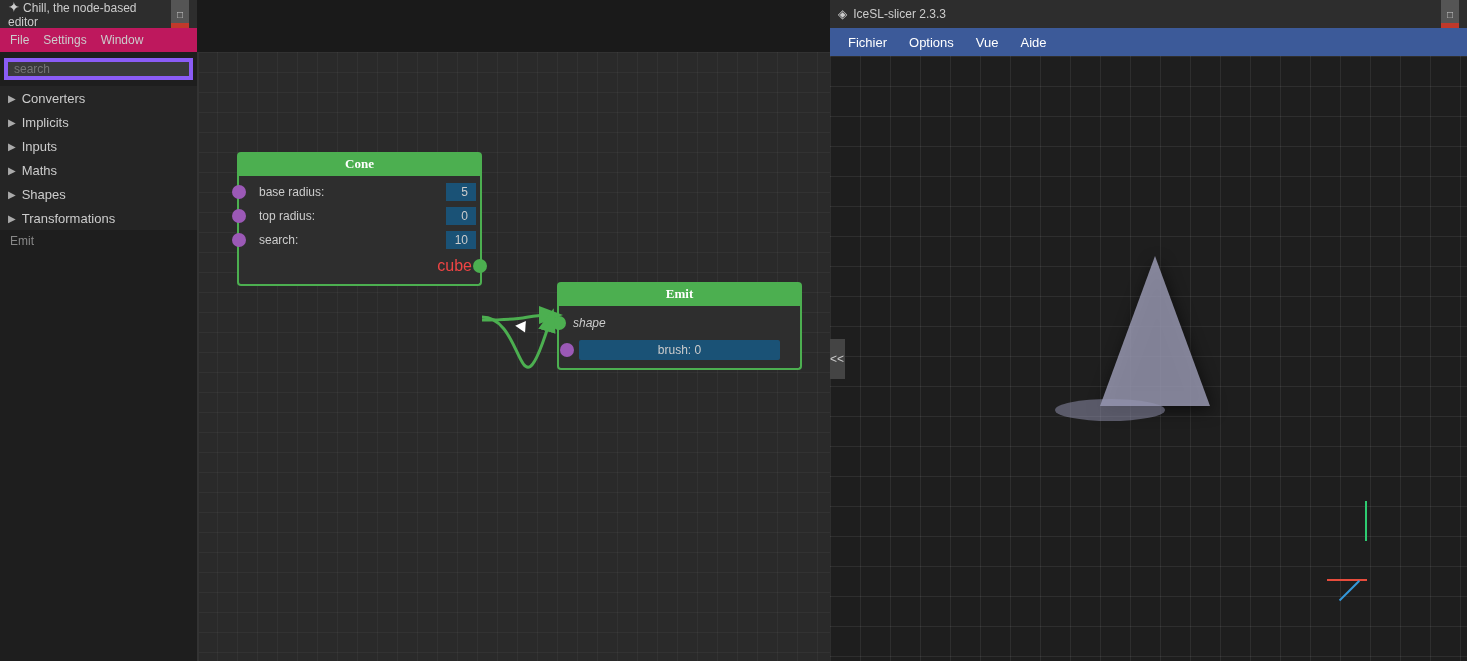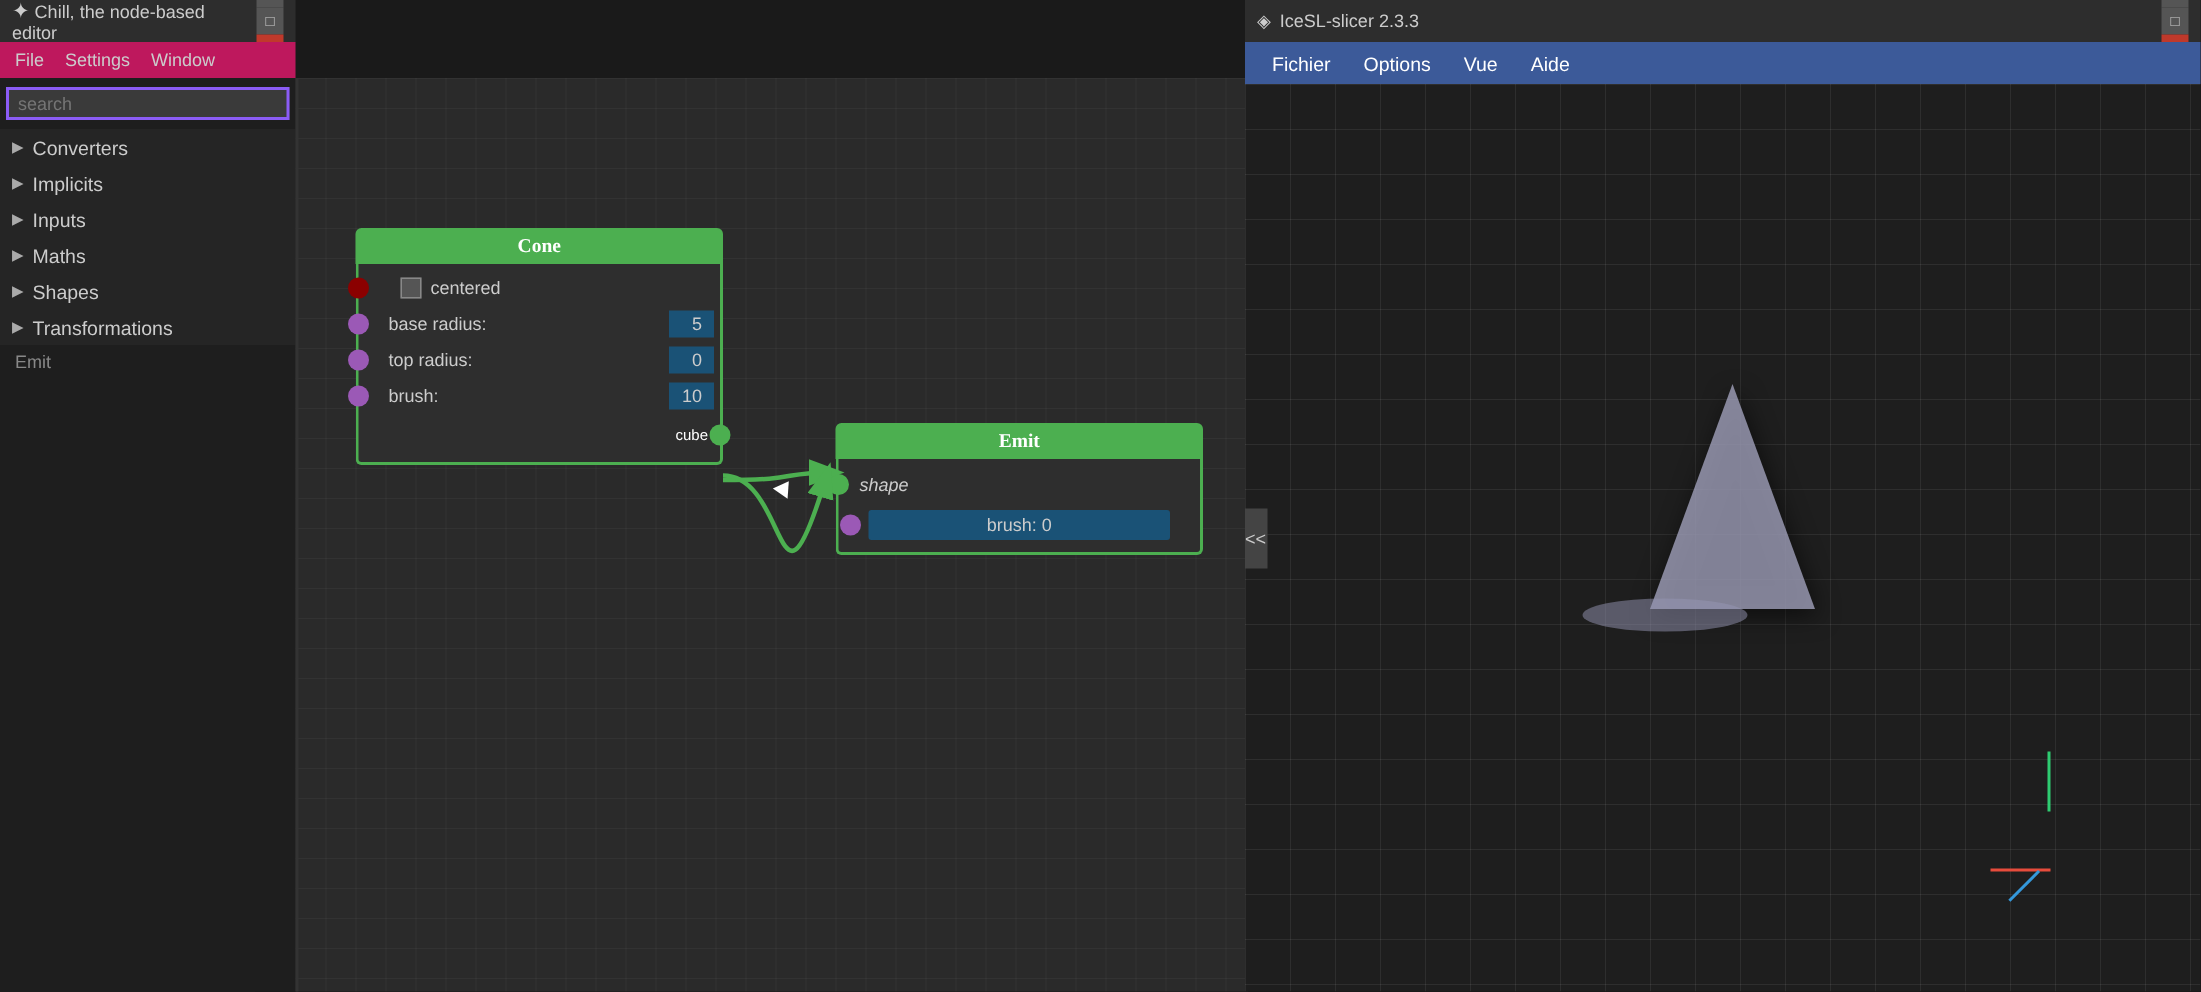--- a/index.html
+++ b/index.html
@@ -14,21 +14,21 @@
     }
     .left-panel-titlebar {
       height: 28px; background: #2d2d2d; display: flex; align-items: center;
       padding: 0 8px; gap: 6px; color: #ccc; font-size: 12px;
     }
     .left-panel-titlebar .app-icon { font-size: 14px; }
     .left-panel-menubar { height: 24px; background: #be185d; display: flex; align-items: center; padding: 0 4px; gap: 2px; }
     .left-panel-menubar span { color: #ccc; font-size: 12px; padding: 0 6px; cursor: pointer; }
 
     .search-box {
-      margin: 6px 4px; background: #3a3a3a; border: 2px solid #8b5cf6;
+      margin: 6px 4px; background: #3a3a3a; border: 4px solid #8b5cf6;
       height: 22px; display: flex; align-items: center; padding: 0 6px;
     }
     .search-box input {
       background: transparent; border: none; outline: none; color: #ccc;
       font-size: 12px; width: 100%;
     }
 
     .sidebar-item {
       height: 24px; display: flex; align-items: center; gap: 6px;
       padding: 0 8px; color: #ccc; font-size: 13px; cursor: pointer;
@@ -79,21 +79,21 @@
     }
     .node-field-label { color: #ccc; font-size: 12px; flex: 1; padding-left: 4px; }
     .node-field-value {
       background: #1a5276; color: #ccc; font-size: 12px;
       padding: 2px 8px; min-width: 30px; text-align: right; margin-right: 4px;
     }
     .node-output-row {
       display: flex; align-items: center; justify-content: flex-end;
       padding-right: 0; position: relative; height: 28px;
     }
-    .node-output-label { color: #ffffff; font-size: 10px; padding-right: 8px; }
+    .node-output-label { color: #ef4444; font-size: 16px; padding-right: 8px; }
     .node-output-port {
       width: 14px; height: 14px; border-radius: 50%; background: #4caf50;
       position: absolute; right: -7px;
     }
 
     
     .emit-node-body {
       background: #2e2e2e; border: 2px solid #4caf50; border-top: none;
       border-radius: 0 0 4px 4px; padding: 4px 0;
     }
@@ -255,43 +255,36 @@
     <span>Emit</span>
   </div>
 </div>
 
 <div class="canvas-area">
 
   <div class="node" style="left: 40px; top: 100px; width: 245px;">
     <div class="node-header">Cone</div>
     <div class="node-body">
 
-      <div class="node-row">
-        <div class="node-checkbox-row" style="width:100%; position:relative;">
-          <div class="node-port dark-red" style="left:-7px; top:50%; transform:translateY(-50%); position:absolute;"></div>
-          <div class="node-checkbox" style="margin-left:12px;"></div>
-          <span class="node-label">centered</span>
-        </div>
-      </div>
 
       <div class="node-field-row">
         <div class="node-port"></div>
         <span class="node-field-label">base radius:</span>
         <span class="node-field-value">5</span>
       </div>
 
       <div class="node-field-row">
         <div class="node-port"></div>
         <span class="node-field-label">top radius:</span>
         <span class="node-field-value">0</span>
       </div>
 
       <div class="node-field-row">
         <div class="node-port"></div>
-        <span class="node-field-label">brush:</span>
+        <span class="node-field-label">search:</span>
         <span class="node-field-value">10</span>
       </div>
 
       <div class="node-output-row">
         <span class="node-output-label">cube</span>
         <div class="node-output-port"></div>
       </div>
     </div>
   </div>
 

